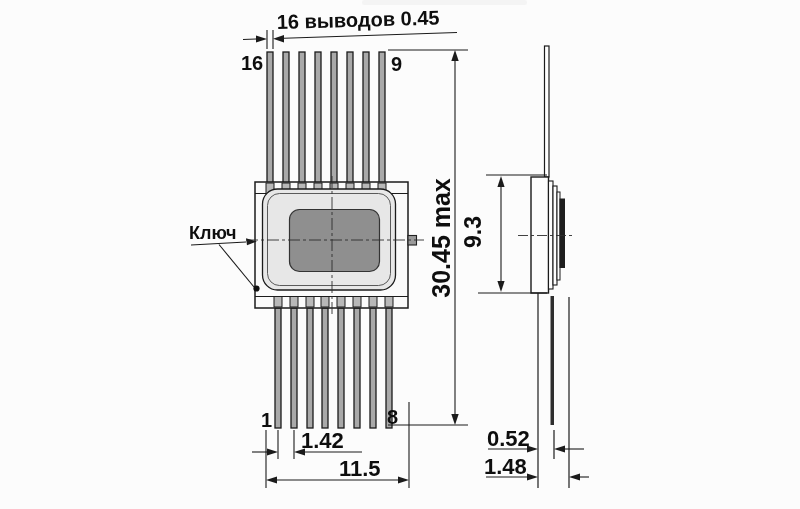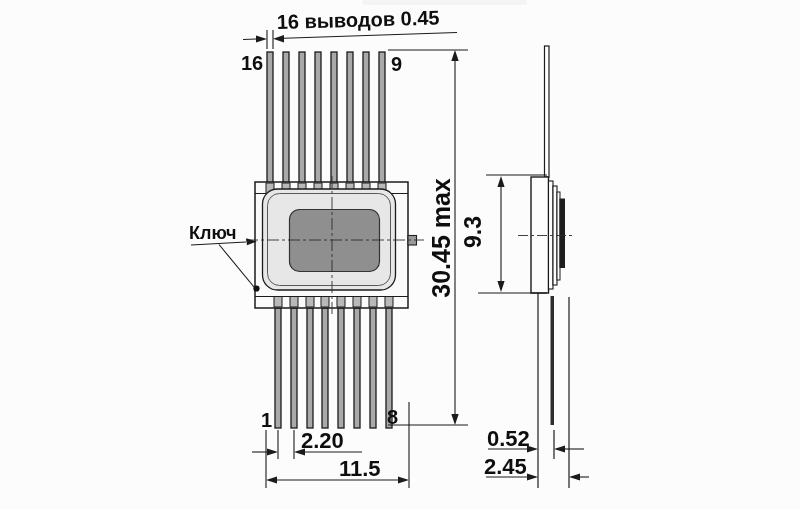--- a/index.html
+++ b/index.html
@@ -181,20 +181,20 @@
   <div class="lbl" style="left:391px;top:54px;font-size:20px;">9</div>
   <div class="lbl" style="left:261px;top:410px;font-size:20px;">1</div>
   <div class="lbl" style="left:387px;top:407px;font-size:20px;">8</div>
 
   <div class="lbl" style="left:189px;top:224px;font-size:18px;">Ключ</div>
 
   <div class="lbl rot" style="left:441px;top:238px;font-size:25px;">30.45 max</div>
 
   <div class="lbl rot" style="left:473px;top:232px;font-size:23px;">9.3</div>
 
-  <div class="lbl" style="left:301px;top:430px;font-size:22px;">2.20</div>
+  <div class="lbl" style="left:301px;top:430px;font-size:22px;">1.42</div>
 
   <div class="lbl" style="left:315px;top:458px;font-size:22px;margin-left:24px;">11.5</div>
 
   <div class="lbl" style="left:487px;top:428px;font-size:22px;">0.52</div>
 
-  <div class="lbl" style="left:484px;top:456px;font-size:22px;">2.45</div>
+  <div class="lbl" style="left:484px;top:456px;font-size:22px;">1.48</div>
 </div>
 
 </body></html>

